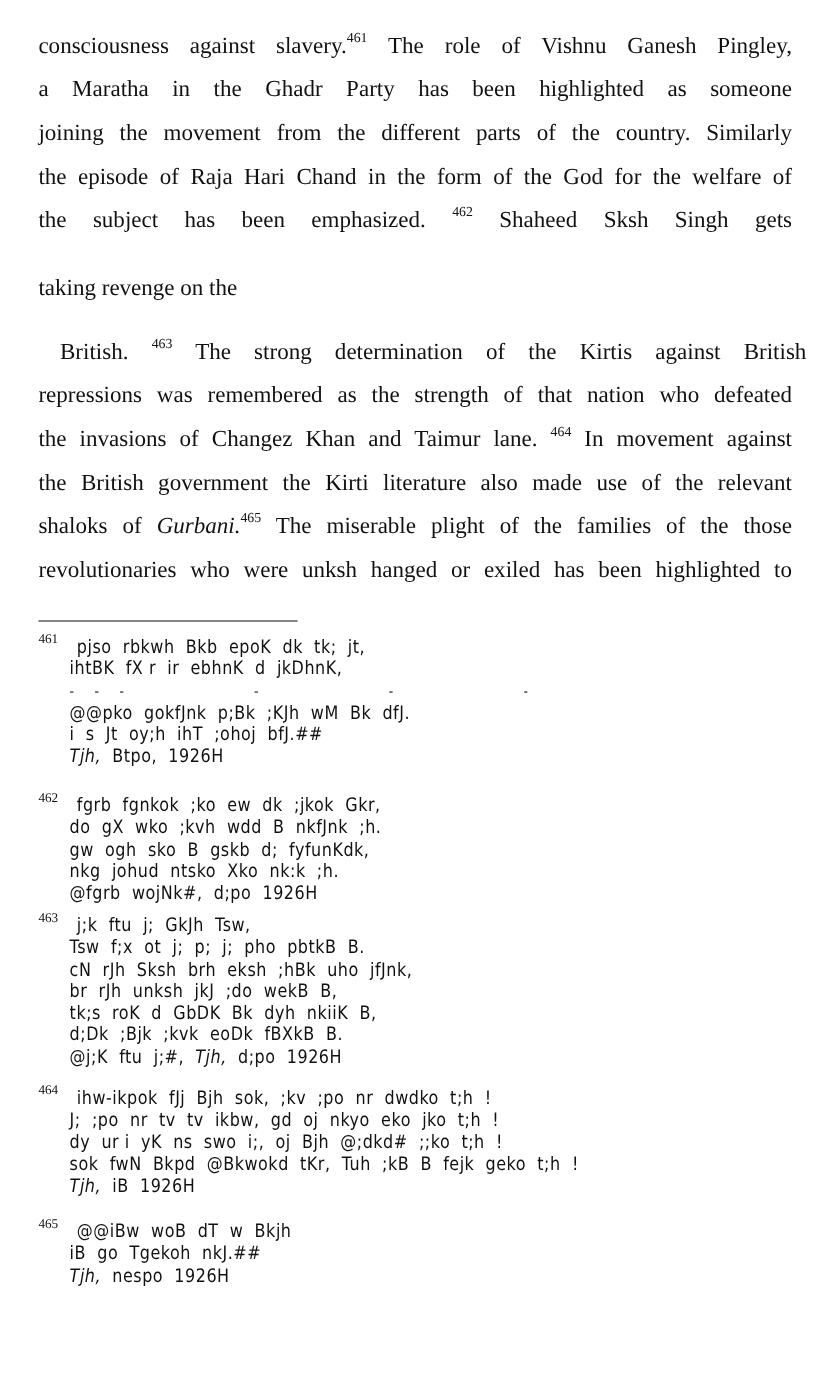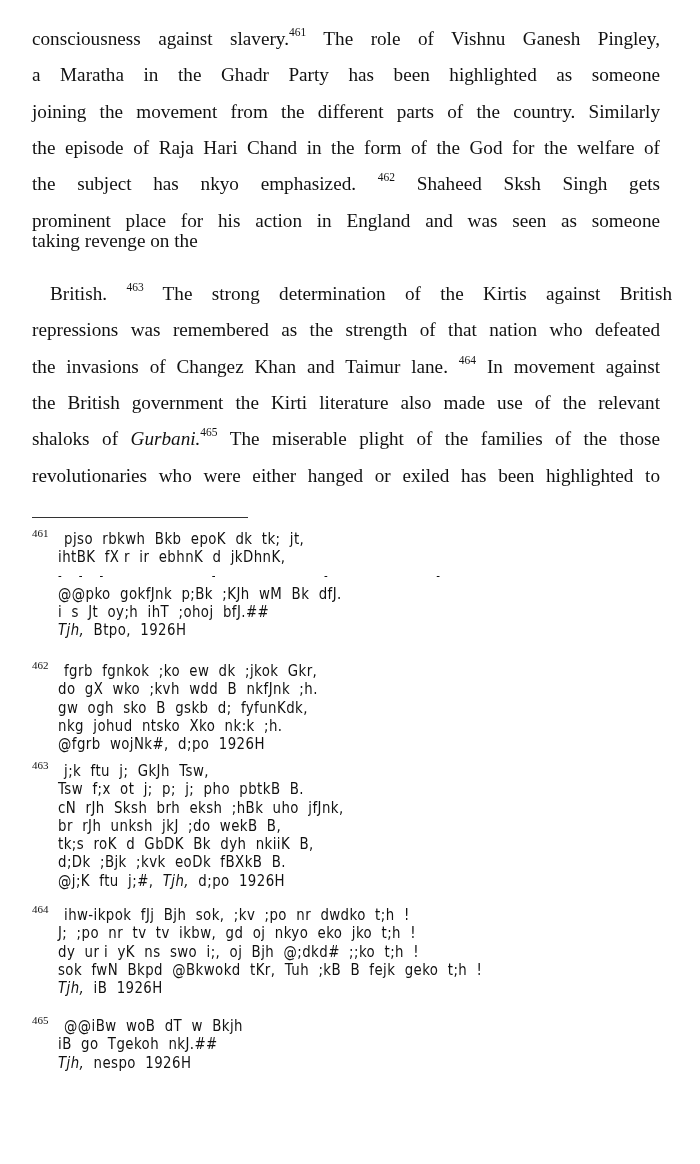--- a/index.html
+++ b/index.html
@@ -93,29 +93,28 @@
   </style>
 </head>
 <body>
 
 <div class="page">
 
   <div class="body-line" style="top:27px"><span>consciousness against slavery.</span><sup>461</sup><span>  The role of Vishnu Ganesh Pingley,</span></div>
   <div class="body-line" style="top:63px"><span>a Maratha in the Ghadr Party has been highlighted as someone</span></div>
   <div class="body-line" style="top:100px"><span>joining    the movement from the different parts of the country.  Similarly</span></div>
   <div class="body-line" style="top:136px"><span>the episode of Raja Hari Chand in the form of the God for the welfare of</span></div>
-  <div class="body-line" style="top:172px"><span>the subject has nkyo emphasized. </span><sup>462</sup><span>  Shaheed Sksh Singh gets</span></div>
-  <div class="body-line" style="top:209px"><span>prominent place for his action in England and was seen as someone</span></div>
+  <div class="body-line" style="top:172px"><span>the subject has been emphasized. </span><sup>462</sup><span>  Shaheed Sksh Singh gets</span></div>
   <div class="body-line last" style="top:229px"><span>taking revenge on the</span></div>
   <div class="body-line indent1" style="top:282px"><span>British. </span><sup>463</sup><span>    The strong determination of the Kirtis against British</span></div>
   <div class="body-line" style="top:318px"><span>repressions was remembered as the strength of that nation who defeated</span></div>
   <div class="body-line" style="top:355px"><span>the invasions of Changez Khan and Taimur lane. </span><sup>464</sup><span>  In movement against</span></div>
   <div class="body-line" style="top:391px"><span>the British government the Kirti literature also made use of the relevant</span></div>
   <div class="body-line" style="top:427px"><span>shaloks of </span><i>Gurbani.</i><sup>465</sup><span>  The miserable plight of the families of the those</span></div>
-  <div class="body-line" style="top:464px"><span>revolutionaries who were either hanged or exiled has been highlighted to</span></div>
+  <div class="body-line" style="top:464px"><span>revolutionaries who were unksh hanged or exiled has been highlighted to</span></div>
 
   <div class="fn-rule"></div>
 
   <div class="footnote" style="top:530px">
       <span class="fn-num">461</span>
       <div class="fn-line first">pjso  rbkwh  Bkb  epoK  dk  tk;  jt,</div>
       <div class="fn-line">ihtBK  fX r  ir  ebhnK  d  jkDhnK,</div>
       <div class="fn-line dash">- - -          -          -          -</div>
       <div class="fn-line">@@pko  gokfJnk  p;Bk  ;KJh  wM  Bk  dfJ.</div>
       <div class="fn-line">i  s  Jt  oy;h  ihT  ;ohoj  bfJ.##</div>

